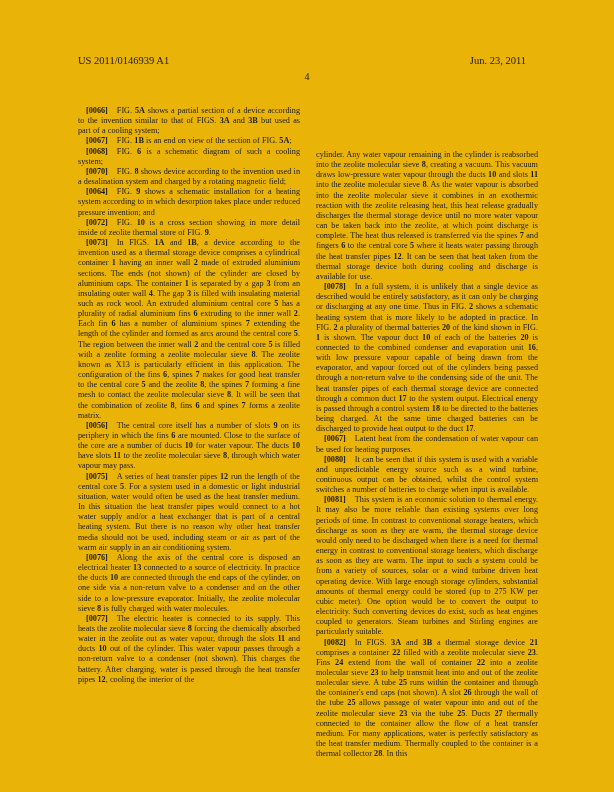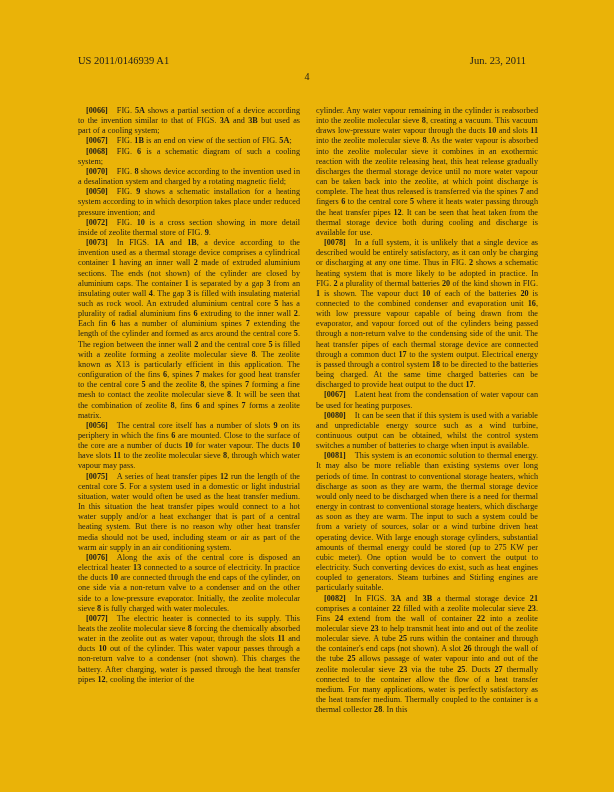--- a/index.html
+++ b/index.html
@@ -40,20 +40,21 @@
     position: absolute;
     top: 106px;
     left: 78px;
     display: flex;
   }
   .col {
     width: 222px;
   }
   .col.right {
     margin-left: 16px;
+    margin-top: 44px;
   }
   p.para {
     margin: 0;
     padding: 0;
     font-size: 8.2px;
     line-height: 10.15px;
     text-align: justify;
     word-spacing: 0.02em;
   }
   .pnum {
@@ -77,21 +78,21 @@
 
   <div class="pageno">4</div>
 
   <div class="body-cols">
 
     <div class="col left">
       <p class="para"><b class="pnum">[0066]</b><span>FIG. <b>5A</b> shows a partial section of a device according to the invention similar to that of FIGS. <b>3A</b> and <b>3B</b> but used as part of a cooling system;</span></p>
       <p class="para"><b class="pnum">[0067]</b><span>FIG. <b>1B</b> is an end on view of the section of FIG. <b>5A</b>;</span></p>
       <p class="para"><b class="pnum">[0068]</b><span>FIG. <b>6</b> is a schematic diagram of such a cooling system;</span></p>
       <p class="para"><b class="pnum">[0070]</b><span>FIG. <b>8</b> shows device according to the invention used in a desalination system and charged by a rotating magnetic field;</span></p>
-      <p class="para"><b class="pnum">[0050]</b><span>FIG. <b>9</b> shows a schematic installation for a heating system according to in which desorption takes place under reduced pressure invention; and</span></p>
+      <p class="para"><b class="pnum">[0064]</b><span>FIG. <b>9</b> shows a schematic installation for a heating system according to in which desorption takes place under reduced pressure invention; and</span></p>
       <p class="para"><b class="pnum">[0072]</b><span>FIG. <b>10</b> is a cross section showing in more detail inside of zeolite thermal store of FIG. <b>9</b>.</span></p>
       <p class="para"><b class="pnum">[0073]</b><span>In FIGS. <b>1A</b> and <b>1B</b>, a device according to the invention used as a thermal storage device comprises a cylindrical container <b>1</b> having an inner wall <b>2</b> made of extruded aluminium sections. The ends (not shown) of the cylinder are closed by aluminium caps. The container <b>1</b> is separated by a gap <b>3</b> from an insulating outer wall <b>4</b>. The gap <b>3</b> is filled with insulating material such as rock wool. An extruded aluminium central core <b>5</b> has a plurality of radial aluminium fins <b>6</b> extruding to the inner wall <b>2</b>. Each fin <b>6</b> has a number of aluminium spines <b>7</b> extending the length of the cylinder and formed as arcs around the central core <b>5</b>. The region between the inner wall <b>2</b> and the central core <b>5</b> is filled with a zeolite forming a zeolite molecular sieve <b>8</b>. The zeolite known as X13 is particularly efficient in this application. The configuration of the fins <b>6</b>, spines <b>7</b> makes for good heat transfer to the central core <b>5</b> and the zeolite <b>8</b>, the spines <b>7</b> forming a fine mesh to contact the zeolite molecular sieve <b>8</b>. It will be seen that the combination of zeolite <b>8</b>, fins <b>6</b> and spines <b>7</b> forms a zeolite matrix.</span></p>
       <p class="para"><b class="pnum">[0056]</b><span>The central core itself has a number of slots <b>9</b> on its periphery in which the fins <b>6</b> are mounted. Close to the surface of the core are a number of ducts <b>10</b> for water vapour. The ducts <b>10</b> have slots <b>11</b> to the zeolite molecular sieve <b>8</b>, through which water vapour may pass.</span></p>
       <p class="para"><b class="pnum">[0075]</b><span>A series of heat transfer pipes <b>12</b> run the length of the central core <b>5</b>. For a system used in a domestic or light industrial situation, water would often be used as the heat transfer medium. In this situation the heat transfer pipes would connect to a hot water supply and/or a heat exchanger that is part of a central heating system. But there is no reason why other heat transfer media should not be used, including steam or air as part of the warm air supply in an air conditioning system.</span></p>
       <p class="para"><b class="pnum">[0076]</b><span>Along the axis of the central core is disposed an electrical heater <b>13</b> connected to a source of electricity. In practice the ducts <b>10</b> are connected through the end caps of the cylinder, on one side via a non-return valve to a condenser and on the other side to a low-pressure evaporator. Initially, the zeolite molecular sieve <b>8</b> is fully charged with water molecules.</span></p>
       <p class="para"><b class="pnum">[0077]</b><span>The electric heater is connected to its supply. This heats the zeolite molecular sieve <b>8</b> forcing the chemically absorbed water in the zeolite out as water vapour, through the slots <b>11</b> and ducts <b>10</b> out of the cylinder. This water vapour passes through a non-return valve to a condenser (not shown). This charges the battery. After charging, water is passed through the heat transfer pipes <b>12</b>, cooling the interior of the</span></p>
     </div>
 
     <div class="col right">
       <p class="para"><span>cylinder. Any water vapour remaining in the cylinder is reabsorbed into the zeolite molecular sieve <b>8</b>, creating a vacuum. This vacuum draws low-pressure water vapour through the ducts <b>10</b> and slots <b>11</b> into the zeolite molecular sieve <b>8</b>. As the water vapour is absorbed into the zeolite molecular sieve it combines in an exothermic reaction with the zeolite releasing heat, this heat release gradually discharges the thermal storage device until no more water vapour can be taken back into the zeolite, at which point discharge is complete. The heat thus released is transferred via the spines <b>7</b> and fingers <b>6</b> to the central core <b>5</b> where it heats water passing through the heat transfer pipes <b>12</b>. It can be seen that heat taken from the thermal storage device both during cooling and discharge is available for use.</span></p>

